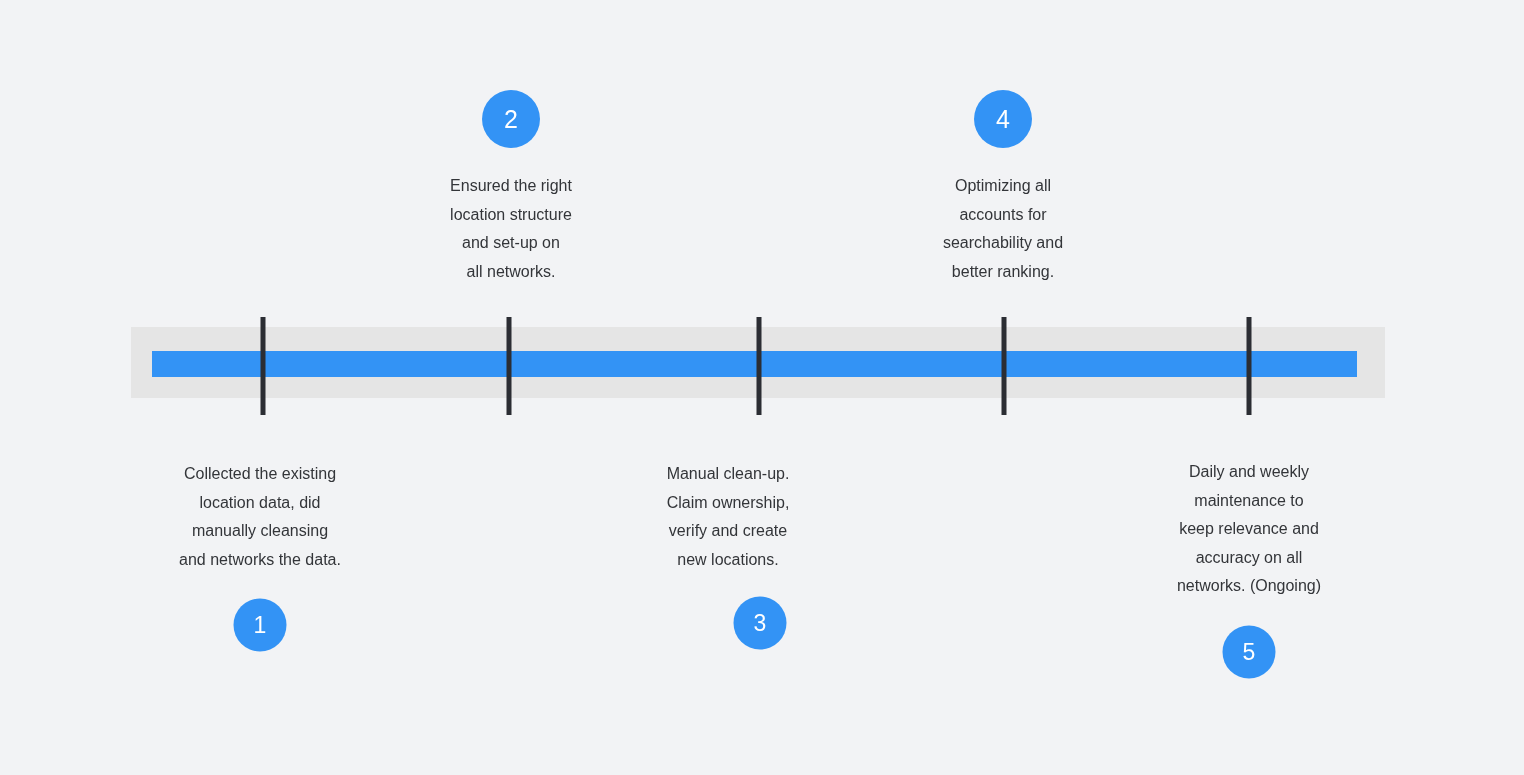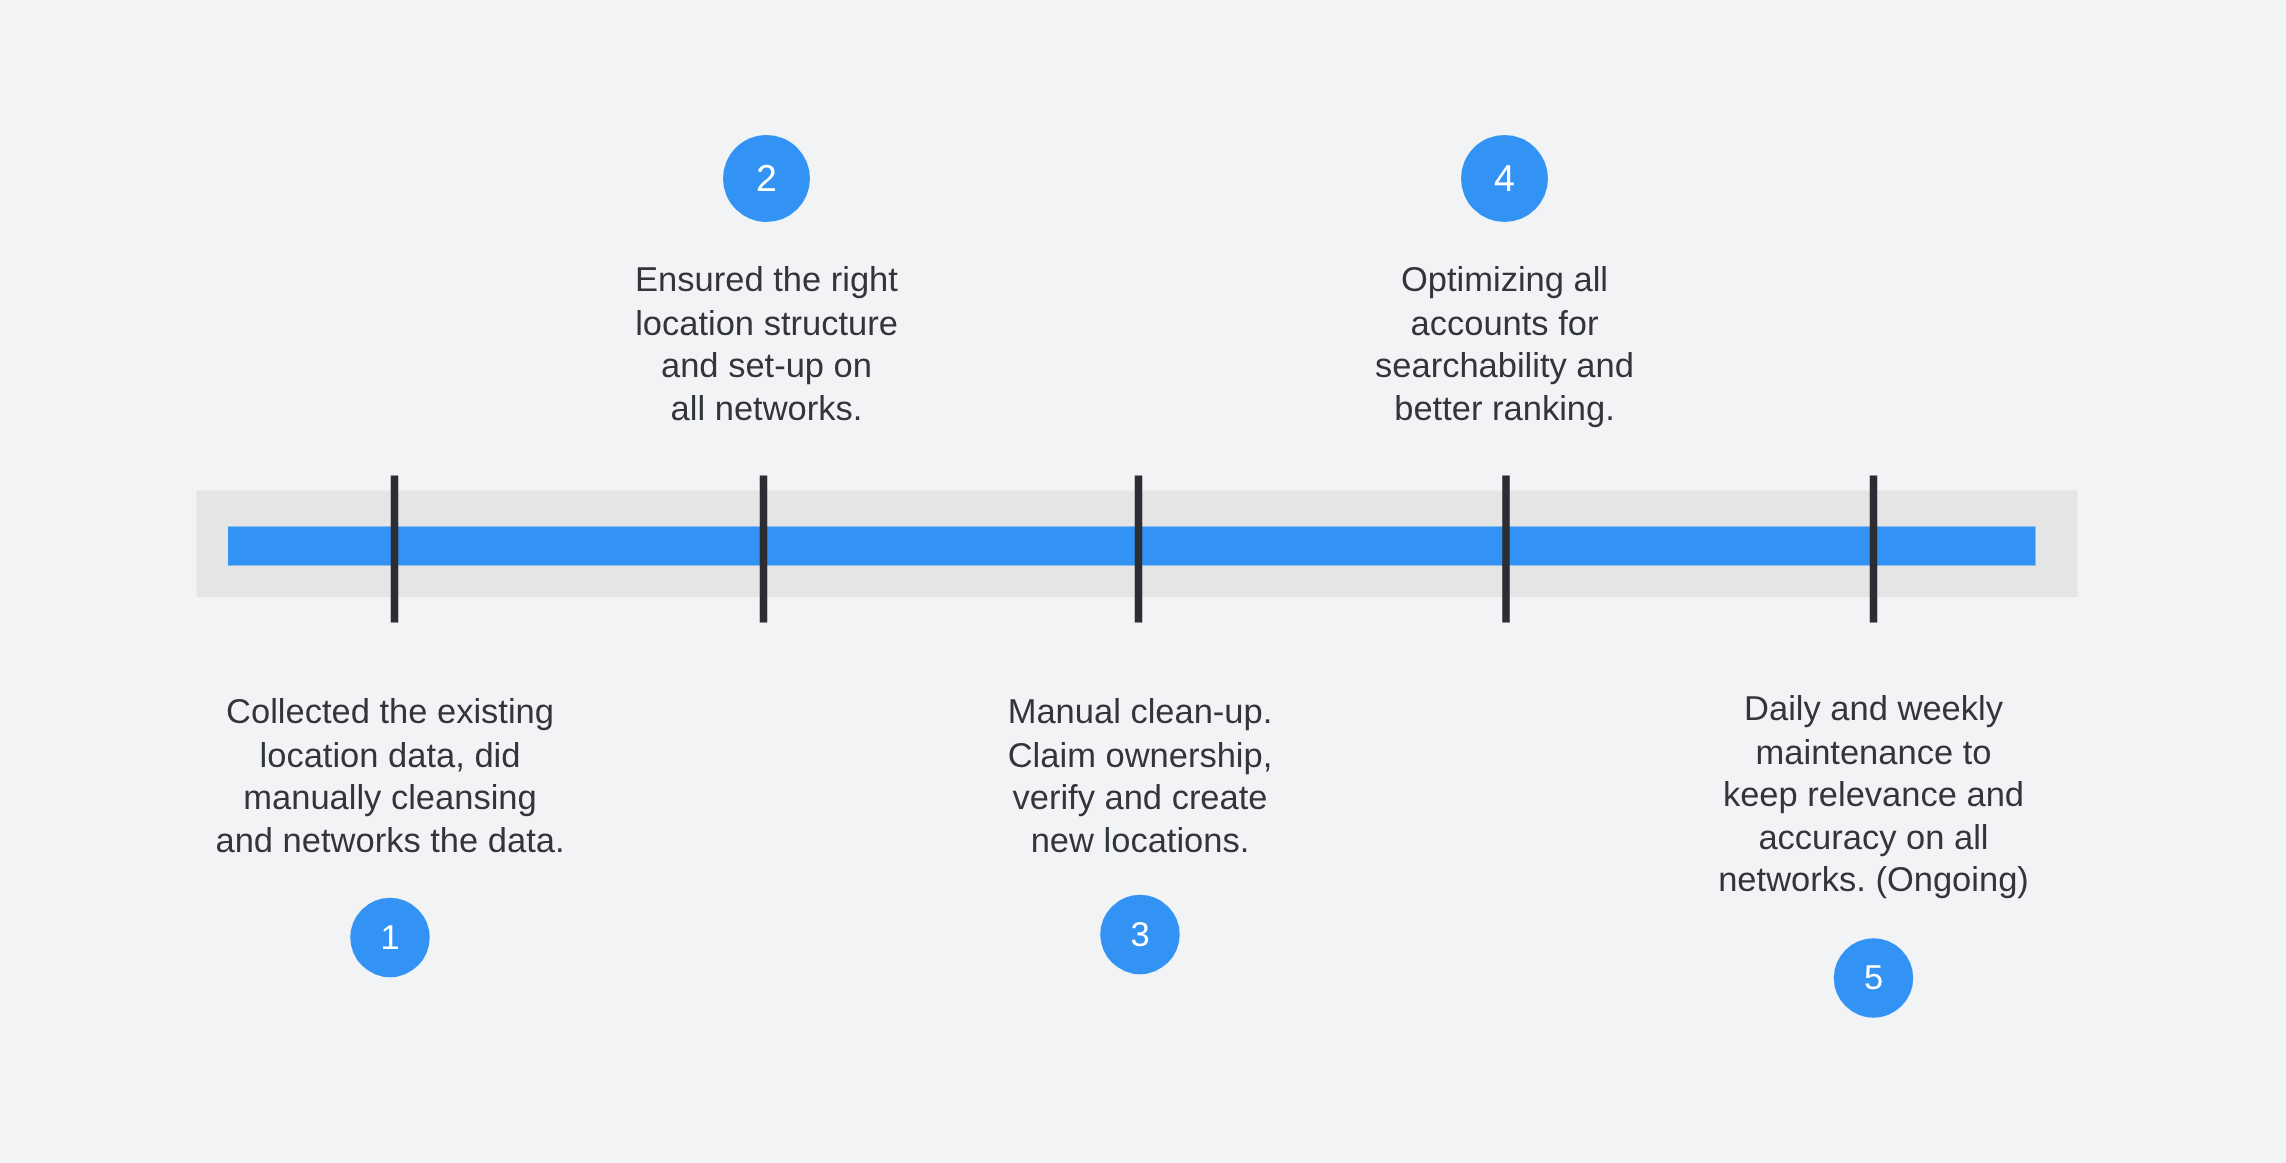--- a/index.html
+++ b/index.html
@@ -67,21 +67,21 @@
     width: 53px;
     height: 53px;
     font-size: 23px;
   }
 
   
   .caption {
     position: absolute;
     text-align: center;
     color: #333539;
-    font-size: 23px;
+    font-size: 16px;
     line-height: 28.5px;
     white-space: pre-line;
     transform: translateX(-50%);
   }
   .caption-top {
     
   }
 </style>
 </head>
 <body>
@@ -108,21 +108,21 @@
 accounts for
 searchability and
 better ranking.</div>
 
   <div class="caption" style="left:260px; top:460px; width:320px;">Collected the existing
 location data, did
 manually cleansing
 and networks the data.</div>
   <div class="badge badge-bottom" style="left:260px; top:625px;">1</div>
 
-  <div class="caption" style="left:760px; top:460px; width:300px;">Manual clean-up.
+  <div class="caption" style="left:728px; top:460px; width:300px;">Manual clean-up.
 Claim ownership,
 verify and create
 new locations.</div>
   <div class="badge badge-bottom" style="left:760px; top:623px;">3</div>
 
   <div class="caption" style="left:1249px; top:458px; width:320px;">Daily and weekly
 maintenance to
 keep relevance and
 accuracy on all
 networks. (Ongoing)</div>

